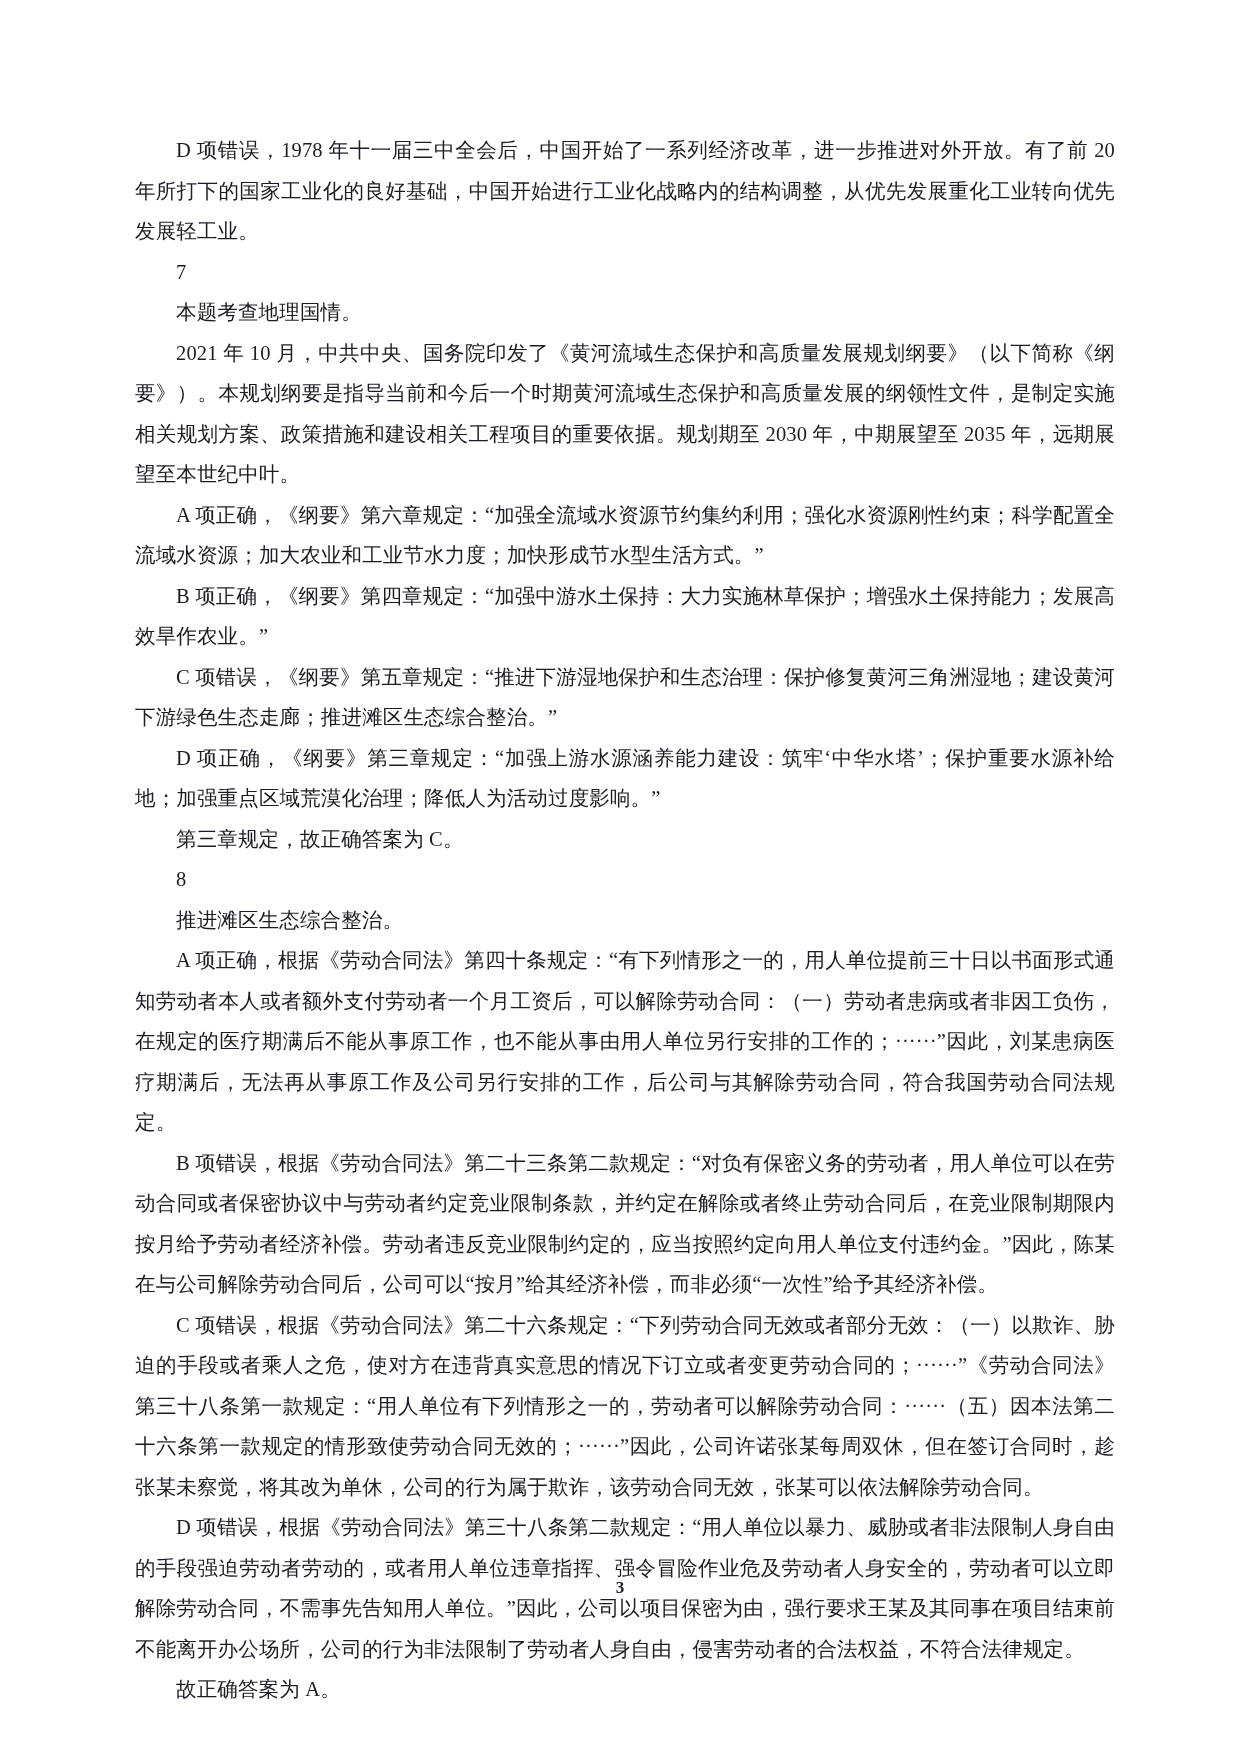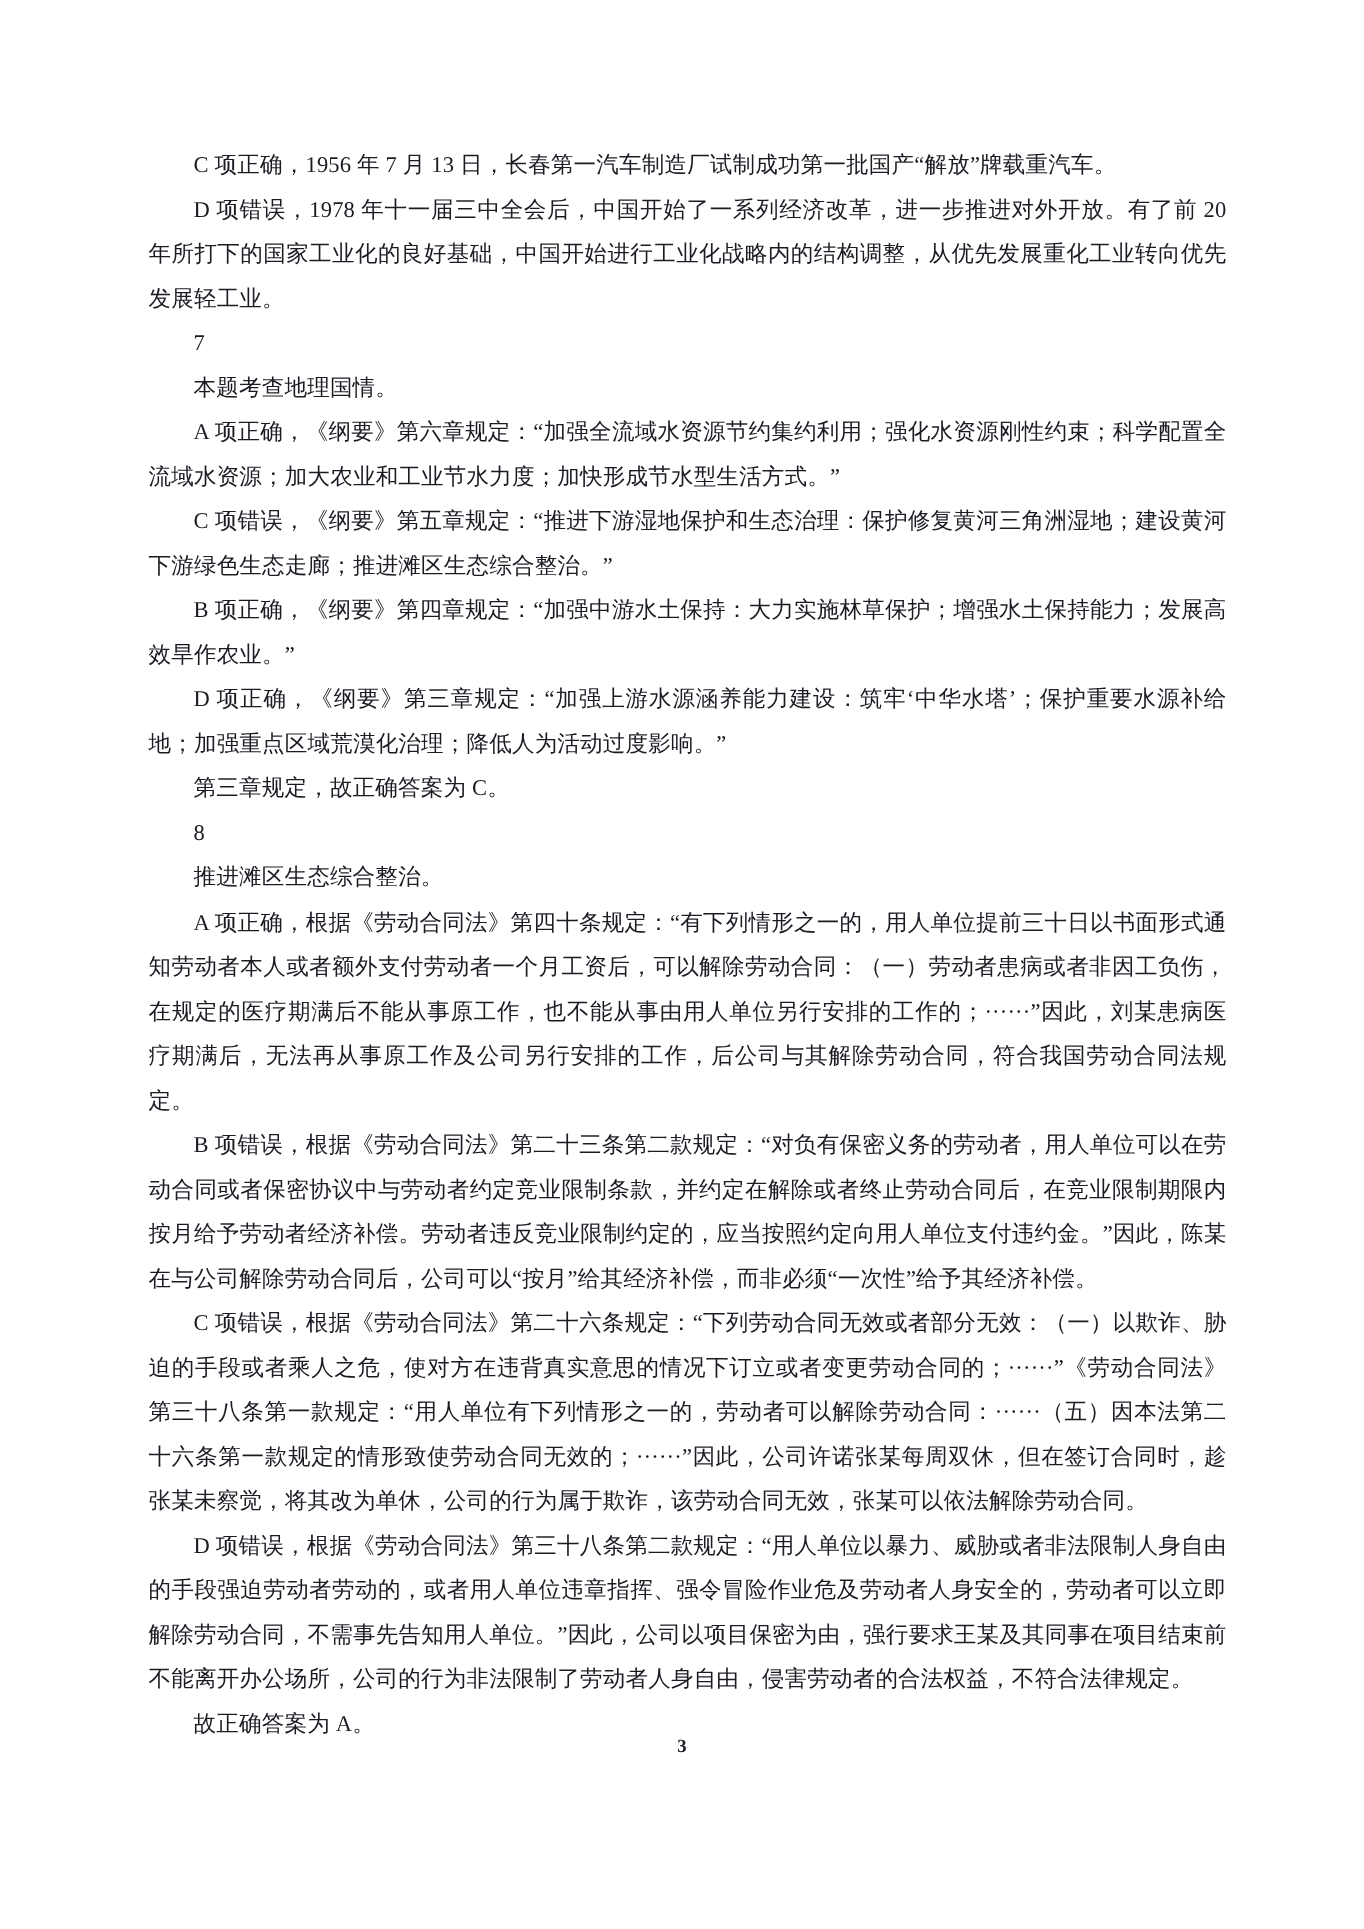--- a/index.html
+++ b/index.html
@@ -57,27 +57,27 @@
     font-weight: bold;
     color: #1b1b24;
     font-family: "Liberation Serif", "DejaVu Serif", serif;
   }
 </style>
 </head>
 <body>
 
 <div class="page">
   <div class="content">
-    <p class="para">C 项正确，1956 年 7 月 13 日，长春第一汽车制造厂试制成功第一批国产“解放”牌载重汽车。</p>
     <p class="para">D 项错误，1978 年十一届三中全会后，中国开始了一系列经济改革，进一步推进对外开放。有了前 20 年所打下的国家工业化的良好基础，中国开始进行工业化战略内的结构调整，从优先发展重化工业转向优先发展轻工业。</p>
     <p class="qnum">7</p>
     <p class="para">本题考查地理国情。</p>
+    <p class="para">2021 年 10 月，中共中央、国务院印发了《黄河流域生态保护和高质量发展规划纲要》（以下简称《纲要》）。本规划纲要是指导当前和今后一个时期黄河流域生态保护和高质量发展的纲领性文件，是制定实施相关规划方案、政策措施和建设相关工程项目的重要依据。规划期至 2030 年，中期展望至 2035 年，远期展望至本世纪中叶。</p>
     <p class="para">A 项正确，《纲要》第六章规定：“加强全流域水资源节约集约利用；强化水资源刚性约束；科学配置全流域水资源；加大农业和工业节水力度；加快形成节水型生活方式。”</p>
+    <p class="para">B 项正确，《纲要》第四章规定：“加强中游水土保持：大力实施林草保护；增强水土保持能力；发展高效旱作农业。”</p>
     <p class="para">C 项错误，《纲要》第五章规定：“推进下游湿地保护和生态治理：保护修复黄河三角洲湿地；建设黄河下游绿色生态走廊；推进滩区生态综合整治。”</p>
-    <p class="para">B 项正确，《纲要》第四章规定：“加强中游水土保持：大力实施林草保护；增强水土保持能力；发展高效旱作农业。”</p>
     <p class="para">D 项正确，《纲要》第三章规定：“加强上游水源涵养能力建设：筑牢‘中华水塔’；保护重要水源补给地；加强重点区域荒漠化治理；降低人为活动过度影响。”</p>
     <p class="para">第三章规定，故正确答案为 C。</p>
     <p class="qnum">8</p>
     <p class="para">推进滩区生态综合整治。</p>
     <p class="para">A 项正确，根据《劳动合同法》第四十条规定：“有下列情形之一的，用人单位提前三十日以书面形式通知劳动者本人或者额外支付劳动者一个月工资后，可以解除劳动合同：（一）劳动者患病或者非因工负伤，在规定的医疗期满后不能从事原工作，也不能从事由用人单位另行安排的工作的；······”因此，刘某患病医疗期满后，无法再从事原工作及公司另行安排的工作，后公司与其解除劳动合同，符合我国劳动合同法规定。</p>
     <p class="para">B 项错误，根据《劳动合同法》第二十三条第二款规定：“对负有保密义务的劳动者，用人单位可以在劳动合同或者保密协议中与劳动者约定竞业限制条款，并约定在解除或者终止劳动合同后，在竞业限制期限内按月给予劳动者经济补偿。劳动者违反竞业限制约定的，应当按照约定向用人单位支付违约金。”因此，陈某在与公司解除劳动合同后，公司可以“按月”给其经济补偿，而非必须“一次性”给予其经济补偿。</p>
     <p class="para">C 项错误，根据《劳动合同法》第二十六条规定：“下列劳动合同无效或者部分无效：（一）以欺诈、胁迫的手段或者乘人之危，使对方在违背真实意思的情况下订立或者变更劳动合同的；······”《劳动合同法》第三十八条第一款规定：“用人单位有下列情形之一的，劳动者可以解除劳动合同：······（五）因本法第二十六条第一款规定的情形致使劳动合同无效的；······”因此，公司许诺张某每周双休，但在签订合同时，趁张某未察觉，将其改为单休，公司的行为属于欺诈，该劳动合同无效，张某可以依法解除劳动合同。</p>
     <p class="para">D 项错误，根据《劳动合同法》第三十八条第二款规定：“用人单位以暴力、威胁或者非法限制人身自由的手段强迫劳动者劳动的，或者用人单位违章指挥、强令冒险作业危及劳动者人身安全的，劳动者可以立即解除劳动合同，不需事先告知用人单位。”因此，公司以项目保密为由，强行要求王某及其同事在项目结束前不能离开办公场所，公司的行为非法限制了劳动者人身自由，侵害劳动者的合法权益，不符合法律规定。</p>
     <p class="para">故正确答案为 A。</p>
   </div>

